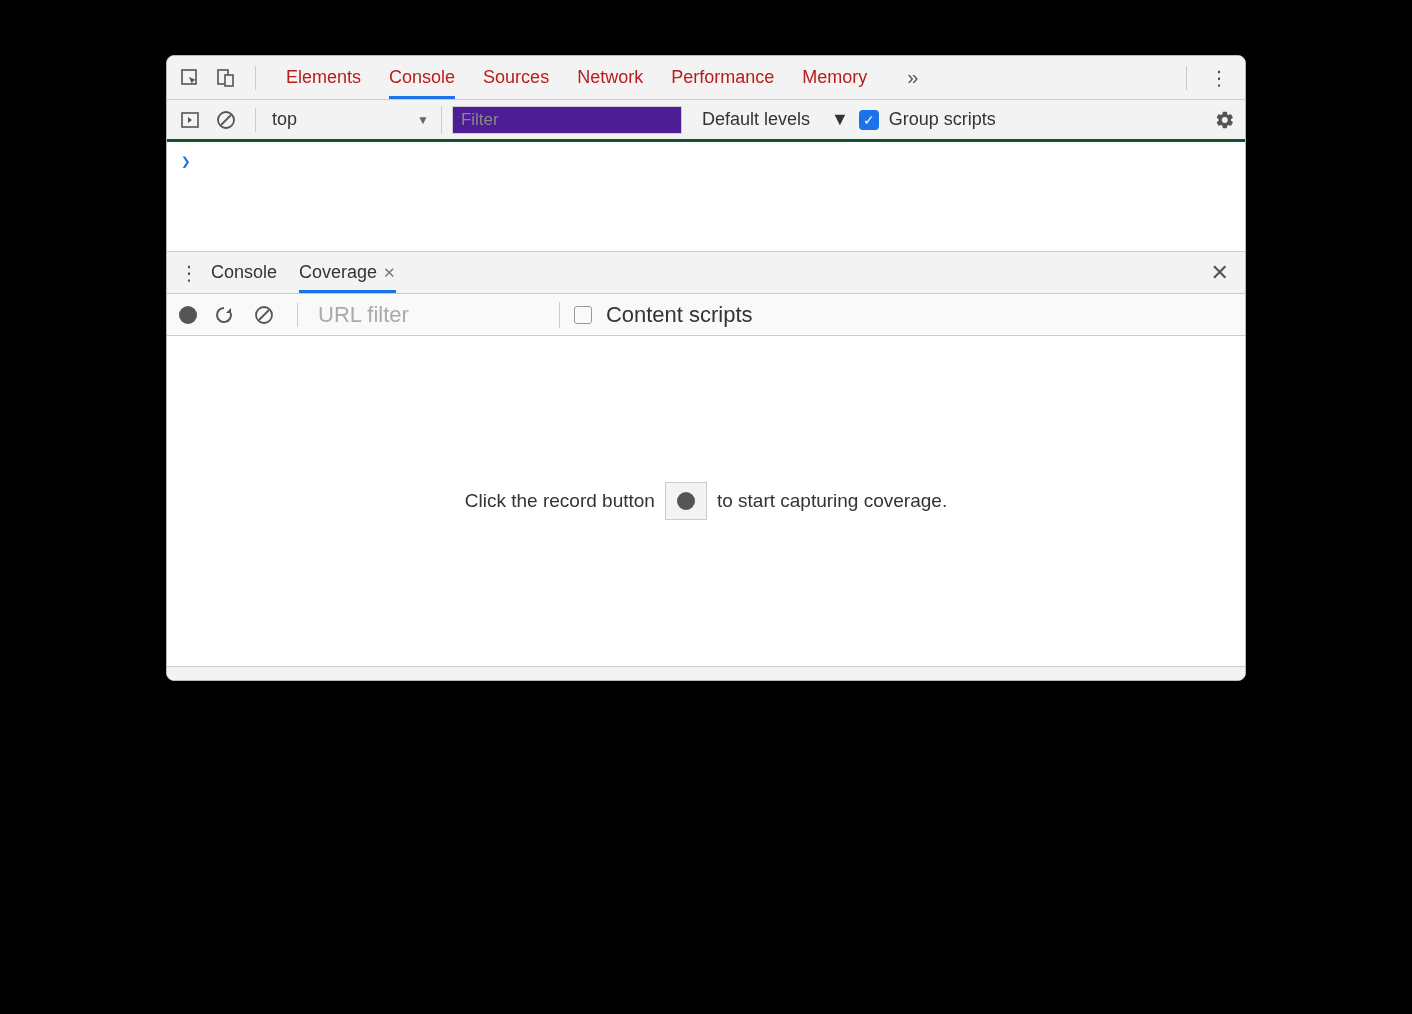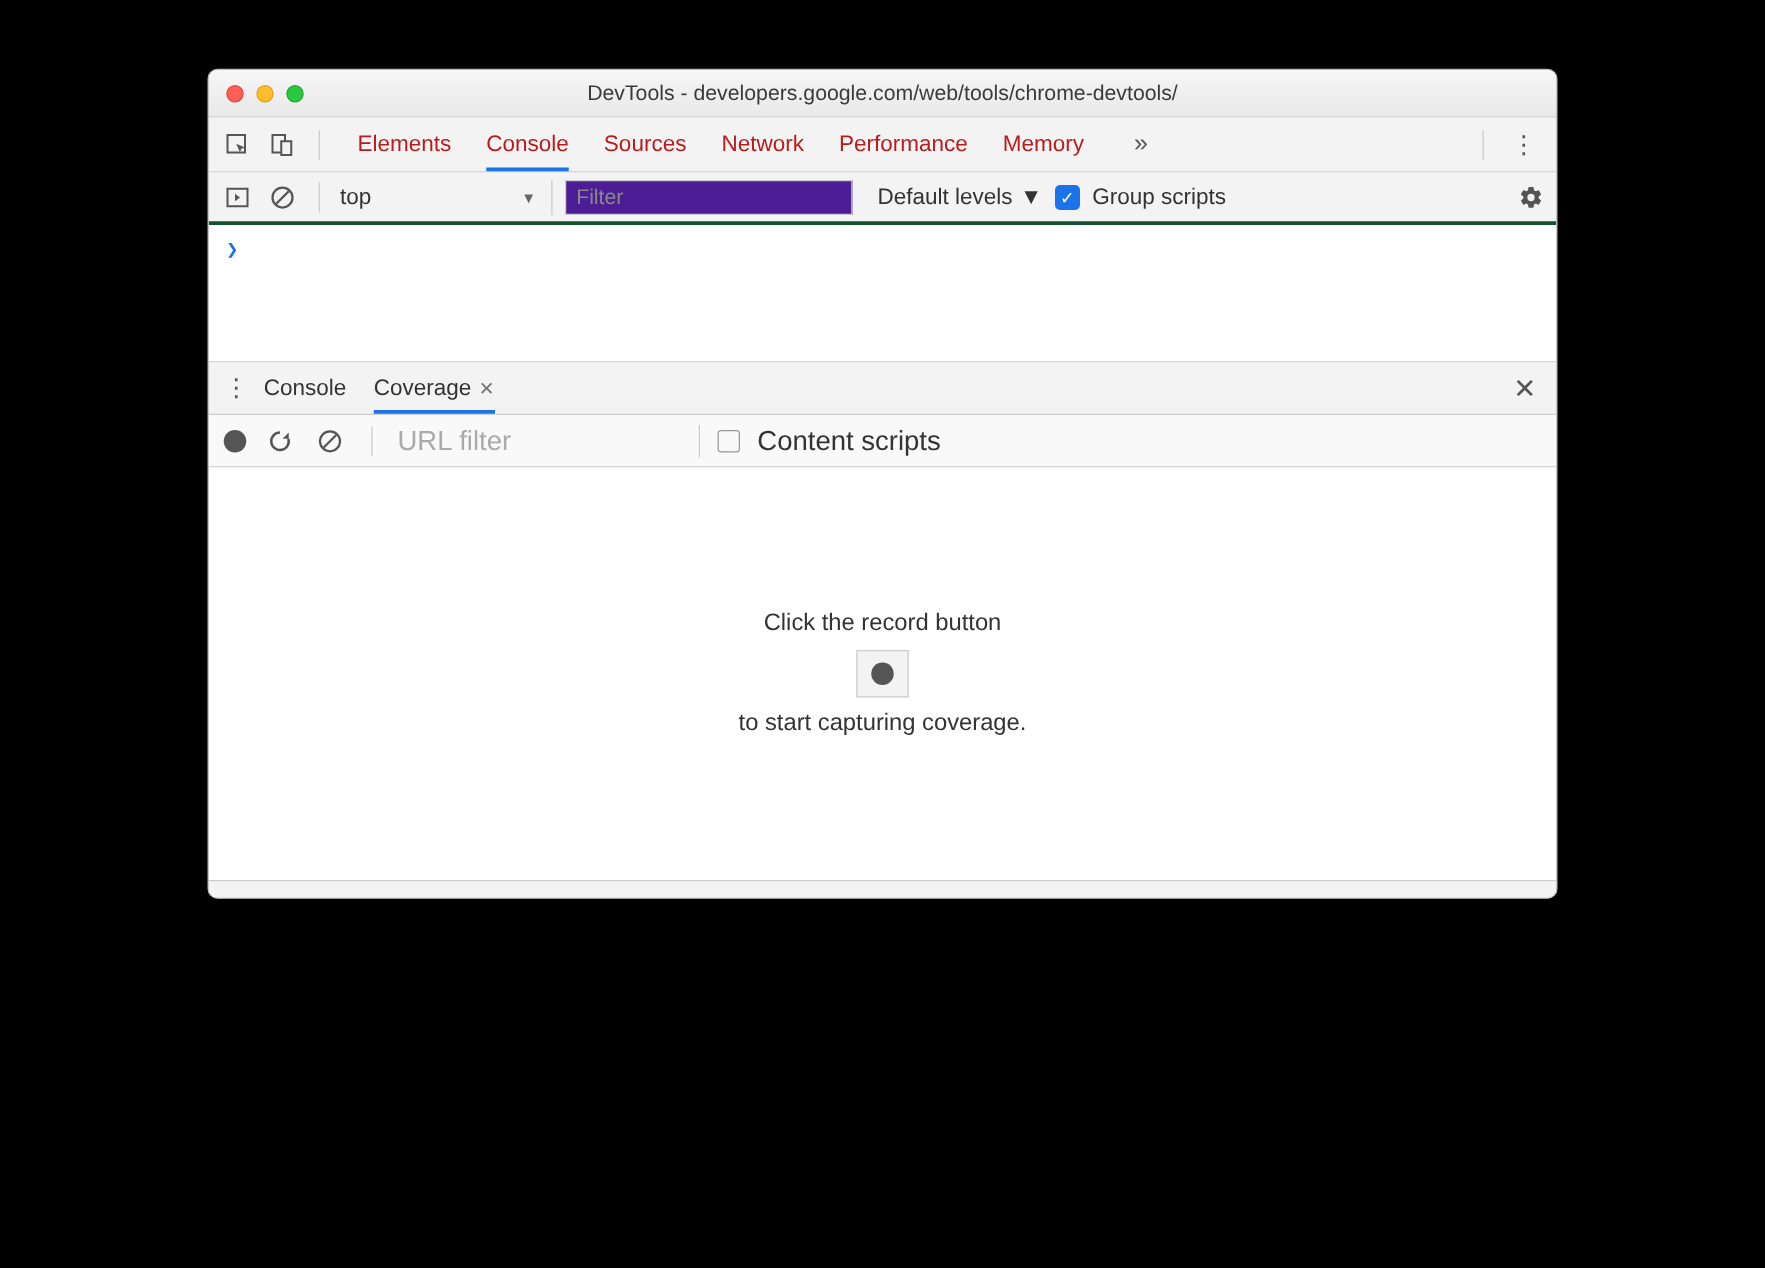--- a/index.html
+++ b/index.html
@@ -134,21 +134,21 @@
     width: 230px;
     border: 1px solid #ccc;
     background: #4c1d95;
     padding: 0 8px;
     color: #888;
     display: flex;
     align-items: center;
     font-size: 17px;
   }
   .levels {
-    display: flex; align-items: center; gap: 6px;
+    display: flex; align-items: center; gap: 21px;
     padding-left: 10px;
   }
   .checkbox {
     width: 20px; height: 20px;
     border-radius: 4px;
     background: #1a73e8;
     display: flex; align-items: center; justify-content: center;
     color: #fff;
     font-size: 14px;
   }
@@ -244,49 +244,40 @@
     align-items: center;
     justify-content: center;
     gap: 22px;
     font-size: 19px;
     color: #333;
   }
   .hintrow {
     display: flex;
     align-items: center;
     gap: 10px;
-    flex-direction: column;
   }
   .inlinebtn {
     width: 42px; height: 38px;
     background: #f3f3f3;
     border: 1px solid #ccc;
     display: flex; align-items: center; justify-content: center;
   }
   .inlinebtn .recdot { background: #555; }
   .footer {
     height: 14px;
     background: #f3f3f3;
     border-top: 1px solid #ccc;
   }
   svg { display: block; }
 </style>
 </head>
 <body>
 
 <div class="window">
 
-  <div class="titlebar">
-    <div class="traffic">
-      <div class="dot red"></div>
-      <div class="dot yellow"></div>
-      <div class="dot green"></div>
-    </div>
-    <div class="title">DevTools - developers.google.com/web/tools/chrome-devtools/</div>
-  </div>
 
   <div class="tabsrow">
     <div class="leftbtns">
       <div class="iconbtn">
         <svg width="20" height="20" viewBox="0 0 20 20">
             <rect x="2" y="2" width="14" height="14" fill="none" stroke="#555" stroke-width="1.6"></rect>
             <path d="M9 9 L16 12 L13 13 L12 16 Z" fill="#555"></path>
           </svg>
       </div>
       <div class="iconbtn">

